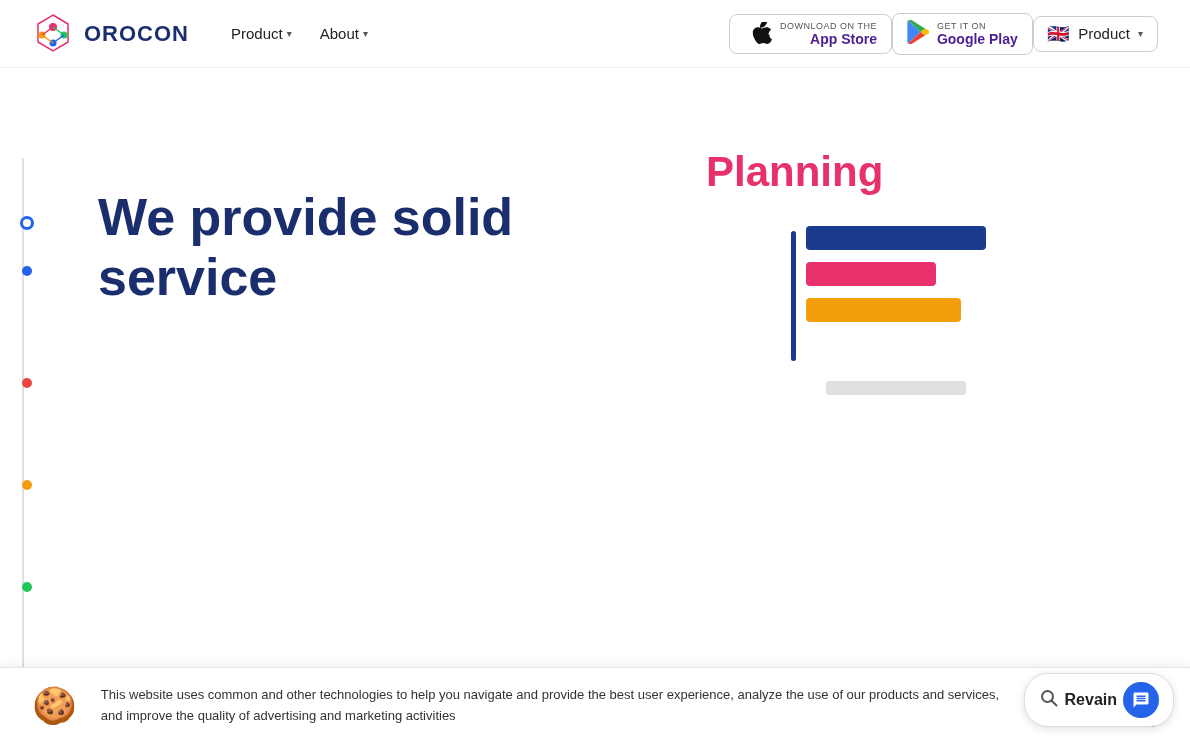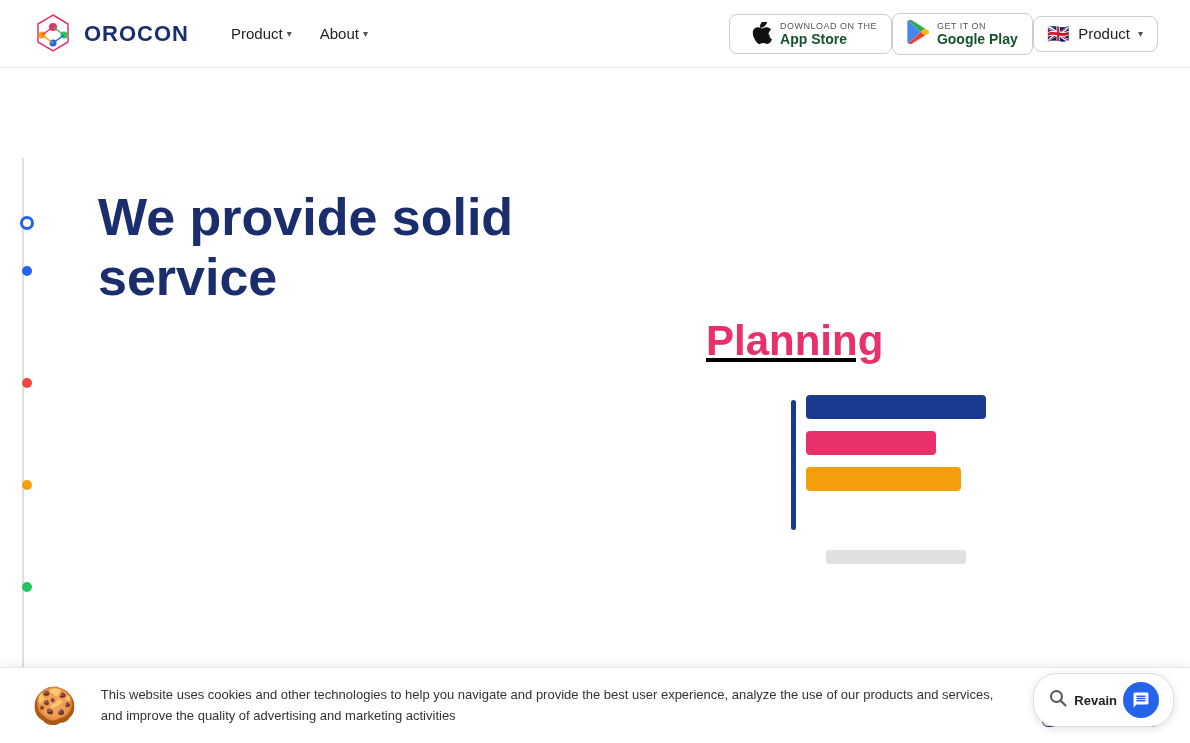--- a/index.html
+++ b/index.html
@@ -83,21 +83,22 @@
     }
     .store-btn-small {
       font-size: 9px;
       color: #555;
       text-transform: uppercase;
       letter-spacing: 0.5px;
     }
     .store-btn-name {
       font-size: 14px;
       font-weight: 700;
-      color: #14532d;
+      color: #4c1d95;
+      text-align: right;
     }
     .lang-btn {
       display: flex;
       align-items: center;
       gap: 8px;
       border: 1.5px solid #ccc;
       border-radius: 8px;
       padding: 6px 14px;
       background: #fff;
       cursor: pointer;
@@ -187,24 +188,23 @@
       cursor: pointer;
       text-transform: uppercase;
     }
 
     
     .planning-section {
       flex: 1;
       display: flex;
       flex-direction: column;
       align-items: center;
-      justify-content: center;
+      justify-content: flex-start;
       padding-top: 80px;
       padding-right: 60px;
-      text-decoration: underline;
     }
     .planning-title {
       font-size: 42px;
       font-weight: 800;
       color: #e8306a;
       margin-bottom: 30px;
       align-self: flex-start;
       margin-left: 60px;
     }
 
@@ -322,21 +322,21 @@
       height: 36px;
       background: #2563eb;
       border-radius: 50%;
       display: flex;
       align-items: center;
       justify-content: center;
       color: #fff;
       font-size: 18px;
     }
     .revain-label {
-      font-size: 13px;
+      font-size: 16px;
       font-weight: 600;
       color: #222;
     }
   </style>
 </head>
 <body>
 
 <nav>
   <div class="nav-left">
     <a class="logo" href="#">
@@ -443,21 +443,21 @@
     </div>
   </div>
 
 </div>
 
 <div class="bottom-section" style="border-left: 4px solid #1a3a8f; min-height:80px; background:#fff;">
 </div>
 
 <div class="cookie-banner">
   <span class="cookie-icon">🍪</span>
-  <p class="cookie-text">This website uses cookies and other technologies to help you navigate and provide the best user experience, analyze the use of our products and services, and improve the quality of advertising and marketing activities</p>
+  <p class="cookie-text">This website uses common and other technologies to help you navigate and provide the best user experience, analyze the use of our products and services, and improve the quality of advertising and marketing activities</p>
   <button class="accept-btn">Accept</button>
 
   <div class="revain-widget">
     <span class="revain-search-icon">
       <svg width="20" height="20" viewBox="0 0 20 20" fill="none" xmlns="http://www.w3.org/2000/svg">
         <circle cx="8.5" cy="8.5" r="5.5" stroke="#555" stroke-width="2"></circle>
         <line x1="12.5" y1="12.5" x2="17.5" y2="17.5" stroke="#555" stroke-width="2" stroke-linecap="round"></line>
       </svg>
     </span>
     <span class="revain-label">Revain</span>

